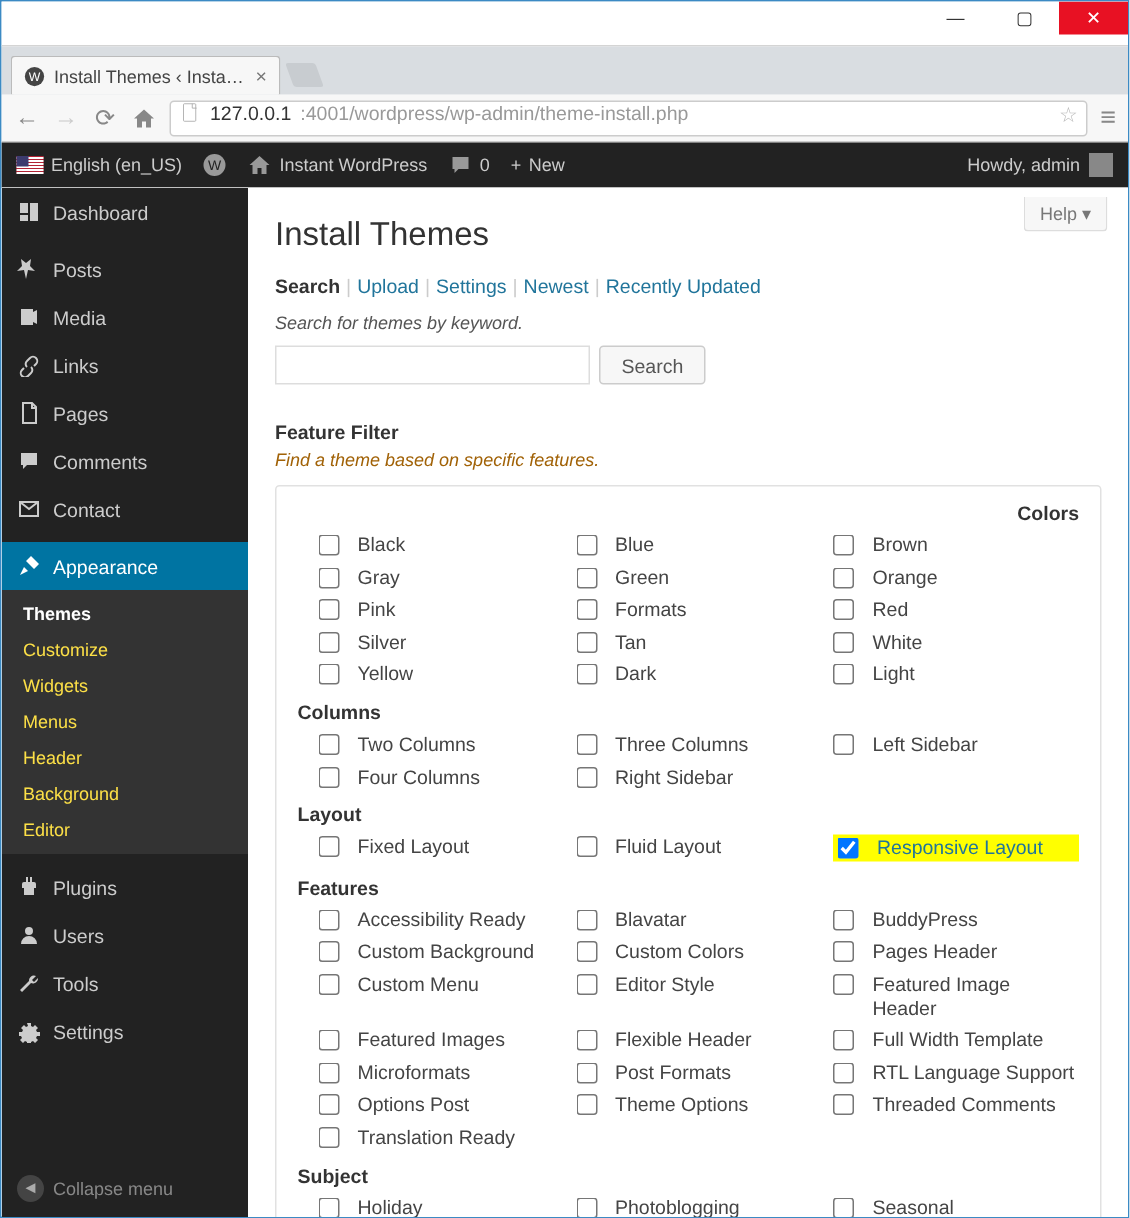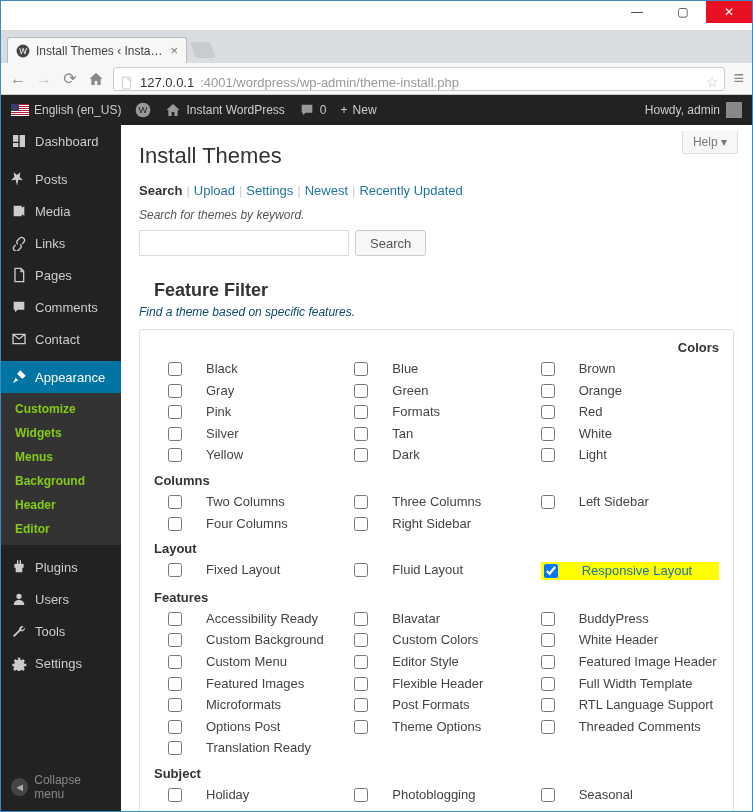--- a/index.html
+++ b/index.html
@@ -17,73 +17,73 @@
 .tab { background:#f7f7f7; height:26px; min-width:160px; max-width:180px; border-top-left-radius:3px; border-top-right-radius:3px; display:flex; align-items:center; padding:0 8px; font-size:12px; color:#444; gap:6px; border:1px solid #bbb; border-bottom:none; }
 .tab .favicon { width:14px; height:14px; }
 .tab .tlabel { flex:1; overflow:hidden; white-space:nowrap; text-overflow:ellipsis; }
 .tab .tclose { font-size:13px; color:#777; }
 .newtab { width:20px; height:16px; background:#c8ccd0; margin-left:6px; border-radius:2px; transform:skewX(20deg); margin-bottom:5px; }
 
 
 .urlbar { height:32px; background:#f7f7f7; border-bottom:1px solid #ccc; display:flex; align-items:center; padding:0 8px; gap:8px; }
 .nav-icn { width:18px; height:18px; fill:#888; display:flex; align-items:center; justify-content:center; font-size:16px; color:#888; }
 .nav-icn.disabled { color:#ccc; }
-.omnibox { flex:1; height:24px; border:1px solid #ccc; border-radius:3px; display:flex; align-items:flex-end; padding:0 6px; gap:6px; background:#fff; font-size:13px; }
+.omnibox { flex:1; height:24px; border:1px solid #ccc; border-radius:3px; display:flex; align-items:flex-start; padding:0 6px; gap:6px; background:#fff; font-size:13px; }
 .omnibox .page-icon { width:14px; height:14px; }
 .url-host { color:#333; }
 .url-rest { color:#999; }
 .star { margin-left:auto; color:#bbb; font-size:14px; }
 .menu-icn { font-size:18px; color:#888; }
 
 
 .adminbar { height:30px; background:#222; color:#ccc; display:flex; align-items:center; font-size:12px; padding:0 10px; gap:14px; }
 .adminbar .ab-item { display:flex; align-items:center; gap:5px; color:#ccc; }
 .adminbar .ab-item svg { width:16px; height:16px; fill:#999; }
 .adminbar .right { margin-left:auto; display:flex; align-items:center; gap:6px; }
 .flag { width:18px; height:12px; background:linear-gradient(#b22234,#b22234); position:relative; display:inline-block; }
 .flag::before{content:"";position:absolute;inset:0;background:repeating-linear-gradient(#b22234 0 1px,#fff 1px 2px);}
 .flag::after{content:"";position:absolute;left:0;top:0;width:8px;height:7px;background:#3c3b6e;}
 .avatar { width:16px; height:16px; background:#888; }
 
 
 .wp { flex:1; display:flex; background:#f1f1f1; overflow:hidden; }
 
 
-.sidebar { width:120px; background:#222; color:#ccc; display:flex; flex-direction:column; font-size:13px; overflow-y:auto; }
+.sidebar { width:164px; background:#222; color:#ccc; display:flex; flex-direction:column; font-size:13px; overflow-y:auto; }
 .menu-item { display:flex; align-items:center; gap:8px; padding:8px 10px; color:#ccc; cursor:pointer; }
 .menu-item svg { width:16px; height:16px; fill:#999; }
 .menu-item.current { background:#0074a2; color:#fff; position:relative; }
 .menu-item.current svg { fill:#fff; }
 .menu-item.current::after { content:""; position:absolute; right:-8px; top:50%; transform:translateY(-50%); border:8px solid transparent; border-left-color:#0074a2; }
 .submenu { background:#333; padding:4px 0; }
-.submenu .sub { padding:5px 10px 5px 14px; font-size:12px; color:#84cc16; cursor:pointer;font-weight:bold; }
+.submenu .sub { padding:5px 10px 5px 14px; font-size:12px; color:#fde047; cursor:pointer; }
 .submenu .sub.active { color:#fff; font-weight:600; }
 .sep { height:6px; }
 .collapse { margin-top:auto; padding:10px; display:flex; align-items:center; gap:6px; color:#888; font-size:12px; }
 .collapse .ccirc { width:18px; height:18px; border-radius:50%; background:#444; display:flex; align-items:center; justify-content:center; color:#aaa; font-size:11px; }
 
 
 .content { flex:1; background:#fff; padding:12px 18px 18px 18px; overflow-y:auto; position:relative; }
 .help-tab { position:absolute; right:14px; top:6px; border:1px solid #ddd; border-top:none; background:#f7f7f7; padding:4px 10px; font-size:12px; color:#777; border-bottom-left-radius:3px; border-bottom-right-radius:3px; }
 .page-title { font-size:22px; font-weight:400; color:#333; margin:6px 0 14px 0; }
 .filter-links { font-size:13px; margin-bottom:10px; }
 .filter-links a { color:#21759b; text-decoration:none; }
 .filter-links .curr { color:#333; font-weight:600; }
 .filter-links .divider { color:#ccc; margin:0 4px; }
 .help { font-style:italic; font-size:12px; color:#555; margin-bottom:8px; }
 .searchrow { display:flex; gap:6px; margin-bottom:24px; }
 .searchrow input[type=text] { width:210px; height:26px; border:1px solid #ddd; padding:0 6px; font-size:13px; }
 .searchrow button { height:26px; padding:0 14px; border:1px solid #ccc; background:#f7f7f7; border-radius:3px; font-size:13px; color:#555; cursor:pointer; }
-.ff-head { font-size:18px; font-weight:600; color:#333; margin-bottom:4px;margin-left:15px; }
-.ff-sub { font-style:italic; font-size:12px; color:#0c4a6e; margin-bottom:10px; }
+.ff-head { font-size:13px; font-weight:600; color:#333; margin-bottom:4px; }
+.ff-sub { font-style:italic; font-size:12px; color:#a16207; margin-bottom:10px; }
 .ff-box { border:1px solid #e1e1e1; border-radius:3px; padding:10px 14px 14px 14px; }
 .fcat { font-size:13px; font-weight:600; color:#333; margin:10px 0 6px 0; }
 .fcat:first-child{margin-top:0;text-align:right;}
 .fgrid { display:grid; grid-template-columns:repeat(3,1fr); column-gap:8px; row-gap:6px; padding-left:14px; }
-.fitem { display:flex; align-items:flex-start; gap:24px; font-size:13px; color:#444; }
+.fitem { display:flex; align-items:flex-start; gap:12px; font-size:13px; color:#444; }
 .fitem input[type=checkbox]{ width:14px; height:14px; margin-top:1px; }
 .fitem.hl { background:#ffff00; padding:1px 3px; }
 .fitem.hl span{color:#21759b;}
 .fitem .lbltxt { line-height:1.2; }
 </style>
 </head>
 <body>
 
 <div class="frame">
 
@@ -207,25 +207,26 @@
           <span>Contact</span>
         </div>
         <div class="sep"></div>
         <div class="menu-item current">
           <svg viewBox="0 0 24 24">
             <path d="M14 2l8 8-5 5-8-8zM7 13l-4 8 8-4z" fill="currentColor"></path>
           </svg>
           <span>Appearance</span>
         </div>
         <div class="submenu">
+          <div class="sub active">Themes</div>
           <div class="sub">Customize</div>
           <div class="sub">Widgets</div>
           <div class="sub">Menus</div>
+          <div class="sub">Header</div>
           <div class="sub">Background</div>
-          <div class="sub">Header</div>
           <div class="sub">Editor</div>
         </div>
         <div class="sep"></div>
         <div class="menu-item">
           <svg viewBox="0 0 24 24">
             <path d="M9 2v5H7a2 2 0 00-2 2v4h2v7h10v-7h2v-4a2 2 0 00-2-2h-2V2h-2v5h-2V2z" fill="currentColor"></path>
           </svg>
           <span>Plugins</span>
         </div>
         <div class="menu-item">
@@ -382,21 +383,21 @@
             <label class="fitem">
               <input type="checkbox" style="">
               <span class="lbltxt">Custom Background</span>
             </label>
             <label class="fitem">
               <input type="checkbox" style="">
               <span class="lbltxt">Custom Colors</span>
             </label>
             <label class="fitem">
               <input type="checkbox" style="">
-              <span class="lbltxt">White Header</span>
+              <span class="lbltxt">Pages Header</span>
             </label>
             <label class="fitem">
               <input type="checkbox" style="">
               <span class="lbltxt">Custom Menu</span>
             </label>
             <label class="fitem">
               <input type="checkbox" style="">
               <span class="lbltxt">Editor Style</span>
             </label>
             <label class="fitem">

